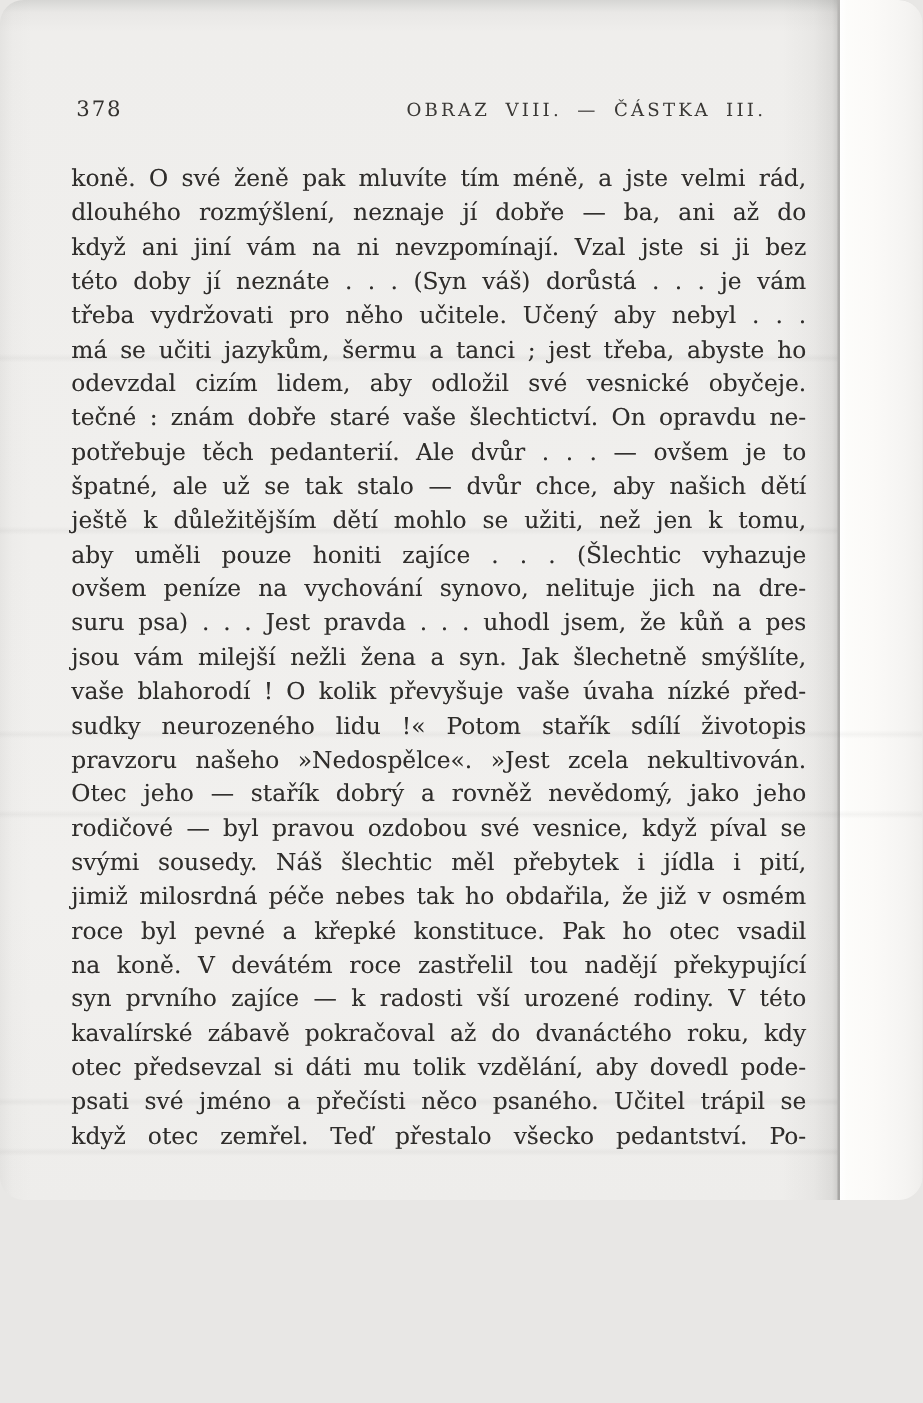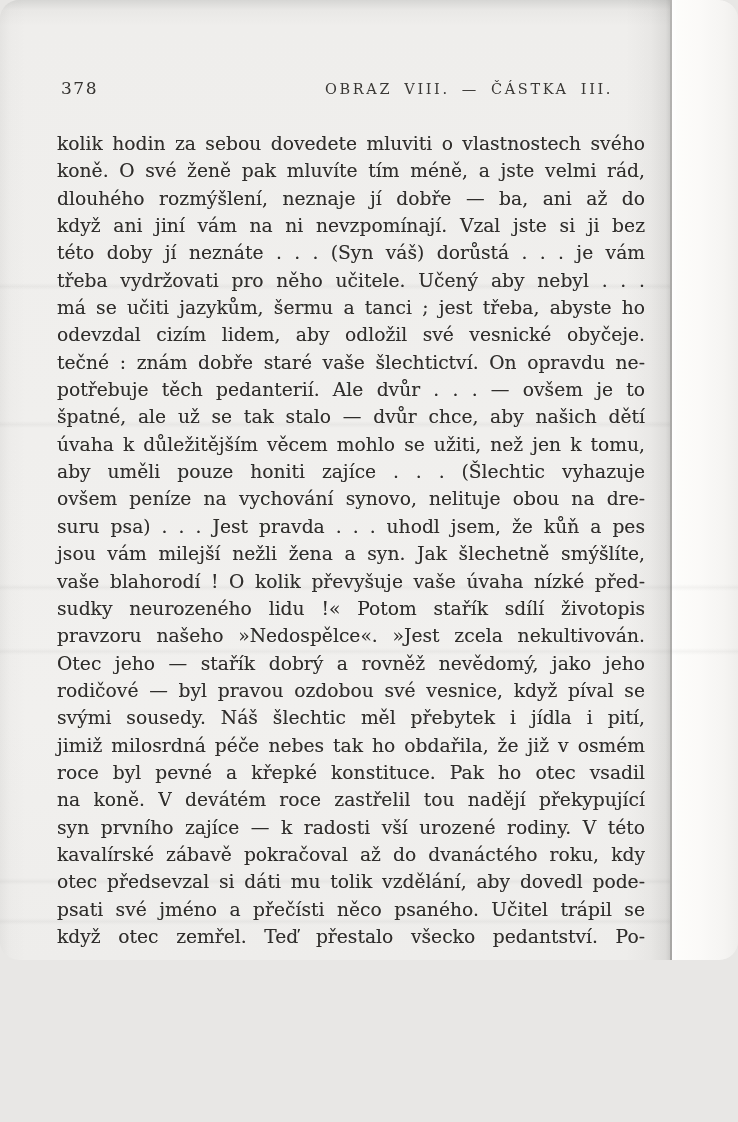--- a/index.html
+++ b/index.html
@@ -115,34 +115,33 @@
 
   <div class="fold-shadow"></div>
   <div class="edge-strip"></div>
   <div class="edge-strip-inner-shade"></div>
   <div class="fold-line"></div>
 
   <div class="pageno">378</div>
   <div class="running-title">OBRAZ VIII. — ČÁSTKA III.</div>
 
   <div class="body-text">
-    <div class="line">kolik hodin za sebou dovedete mluviti o vlastnostech svého</div>
     <div class="line">koně. O své ženě pak mluvíte tím méně, a jste velmi rád,</div>
     <div class="line">dlouhého rozmýšlení, neznaje jí dobře — ba, ani až do</div>
     <div class="line">když ani jiní vám na ni nevzpomínají. Vzal jste si ji bez</div>
     <div class="line">této doby jí neznáte . . . (Syn váš) dorůstá . . . je vám</div>
     <div class="line">třeba vydržovati pro něho učitele. Učený aby nebyl . . .</div>
     <div class="line">má se učiti jazykům, šermu a tanci ; jest třeba, abyste ho</div>
     <div class="line">odevzdal cizím lidem, aby odložil své vesnické obyčeje.</div>
     <div class="line">tečné : znám dobře staré vaše šlechtictví. On opravdu ne-</div>
     <div class="line">potřebuje těch pedanterií. Ale dvůr . . . — ovšem je to</div>
     <div class="line">špatné, ale už se tak stalo — dvůr chce, aby našich dětí</div>
-    <div class="line">úvaha k důležitějším věcem mohlo se užiti, než jen k tomu,</div>
+    <div class="line">ještě k důležitějším dětí mohlo se užiti, než jen k tomu,</div>
     <div class="line">aby uměli pouze honiti zajíce . . . (Šlechtic vyhazuje</div>
-    <div class="line">ovšem peníze na vychování synovo, nelituje obou na dre-</div>
+    <div class="line">ovšem peníze na vychování synovo, nelituje jich na dre-</div>
     <div class="line">suru psa) . . . Jest pravda . . . uhodl jsem, že kůň a pes</div>
     <div class="line">jsou vám milejší nežli žena a syn. Jak šlechetně smýšlíte,</div>
     <div class="line">vaše blahorodí ! O kolik převyšuje vaše úvaha nízké před-</div>
     <div class="line">sudky neurozeného lidu !« Potom stařík sdílí životopis</div>
     <div class="line">pravzoru našeho »Nedospělce«. »Jest zcela nekultivován.</div>
     <div class="line">Otec jeho — stařík dobrý a rovněž nevědomý, jako jeho</div>
     <div class="line">rodičové — byl pravou ozdobou své vesnice, když píval se</div>
     <div class="line">svými sousedy. Náš šlechtic měl přebytek i jídla i pití,</div>
     <div class="line">jimiž milosrdná péče nebes tak ho obdařila, že již v osmém</div>
     <div class="line">roce byl pevné a křepké konstituce. Pak ho otec vsadil</div>

